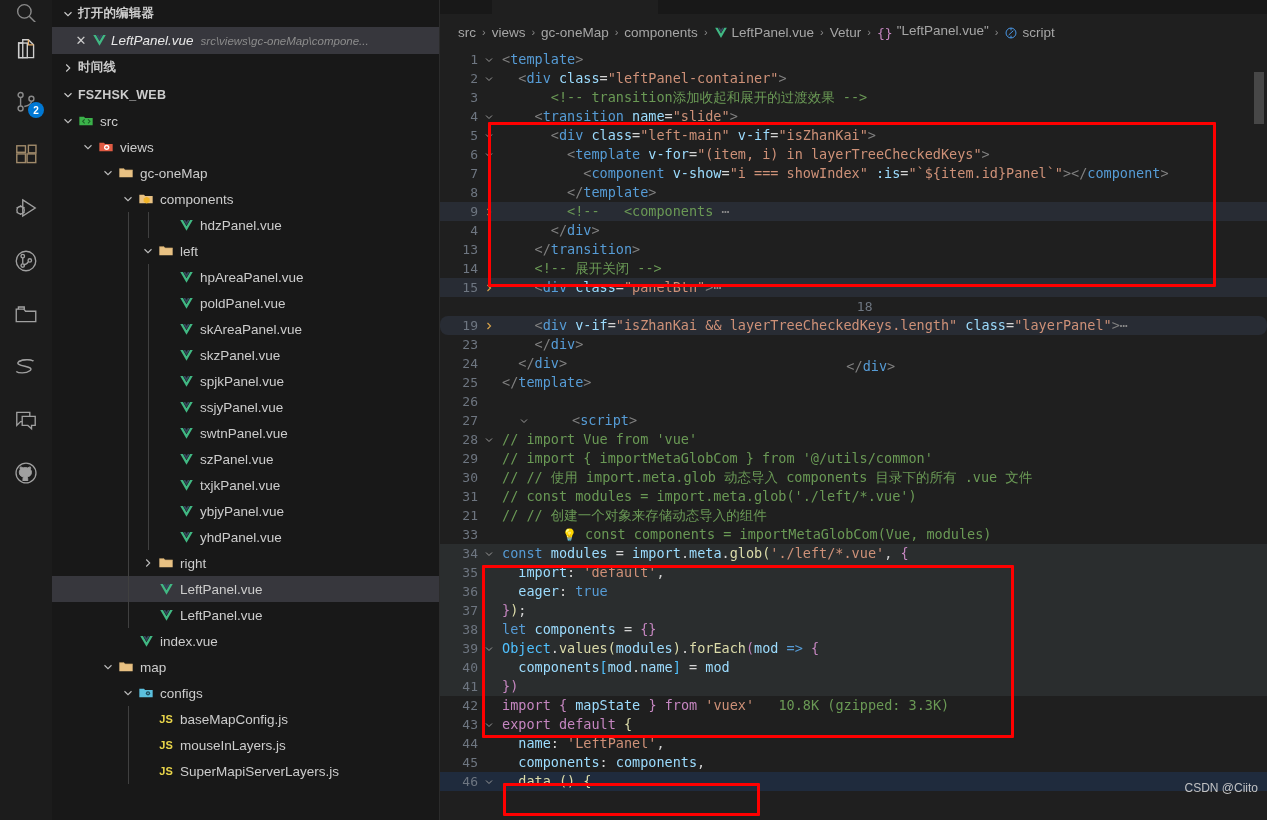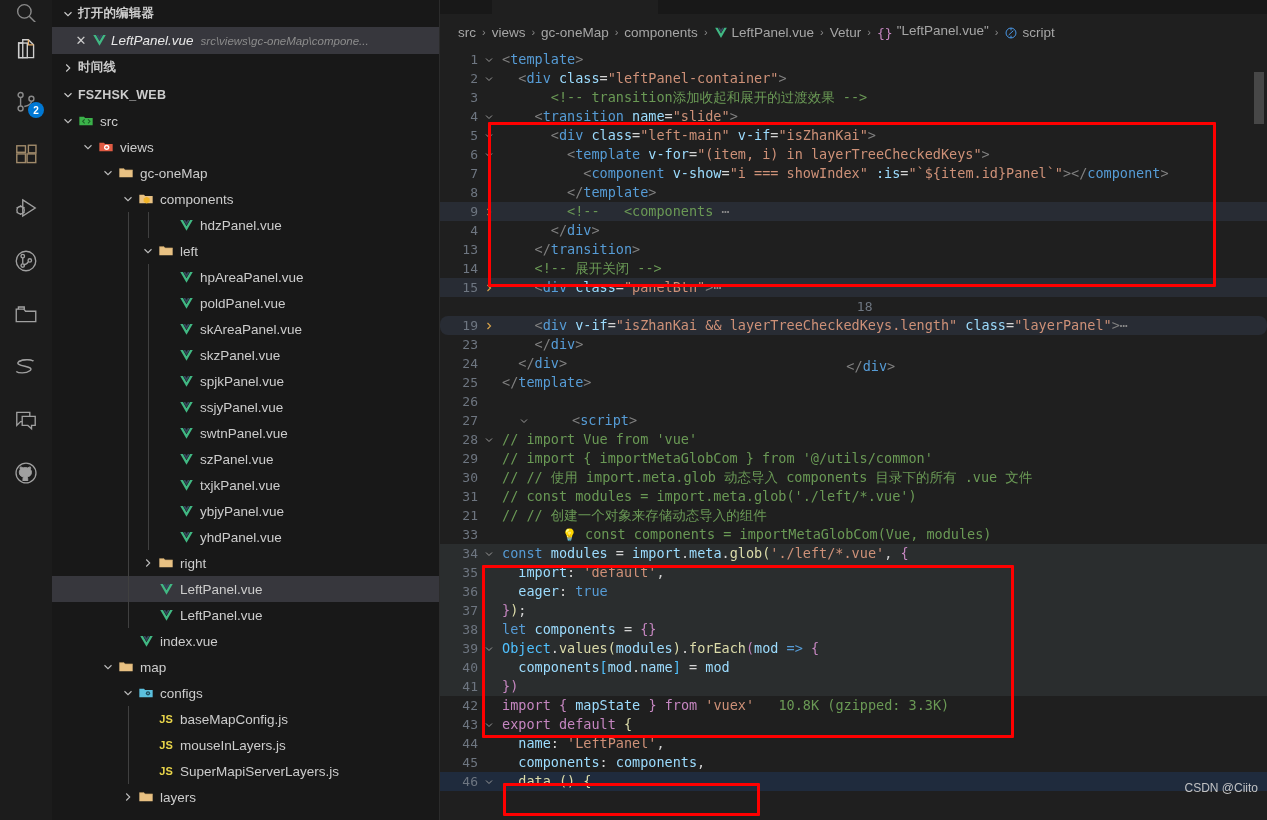--- a/index.html
+++ b/index.html
@@ -628,35 +628,20 @@
           <span class="guide" style="left: 76px;"></span>
         </div>
         <div class="trow">
           <span class="ind" style="width: 88px;"></span>
           <span class="tw"></span>
           <span class="ficon">
             <span class="js-icon">JS</span>
           </span>
           <span class="tlabel">SuperMapiServerLayers.js</span>
           <span class="guide" style="left: 76px;"></span>
-        </div>
-        <div class="trow">
-          <span class="ind" style="width: 68px;"></span>
-          <span class="tw">
-            <svg width="14" height="14" viewBox="0 0 16 16" fill="none" stroke="#bdbdbd" stroke-width="1.25">
-              <path d="M6 4l4 4-4 4"></path>
-            </svg>
-          </span>
-          <span class="ficon">
-            <svg width="16" height="16" viewBox="0 0 24 24">
-              <path d="M2 5.5h7l1.6 2H22v11H2z" fill="#e8c183"></path>
-              <path d="M2 5.5h7l1.6 2H22" fill="none" stroke="#c9a468" stroke-width="1"></path>
-            </svg>
-          </span>
-          <span class="tlabel">layers</span>
         </div>
       </div>
   </div>
 
   <div class="editor">
 
     <div class="tabstrip">
       <div class="tab-active"></div>
     </div>
 

